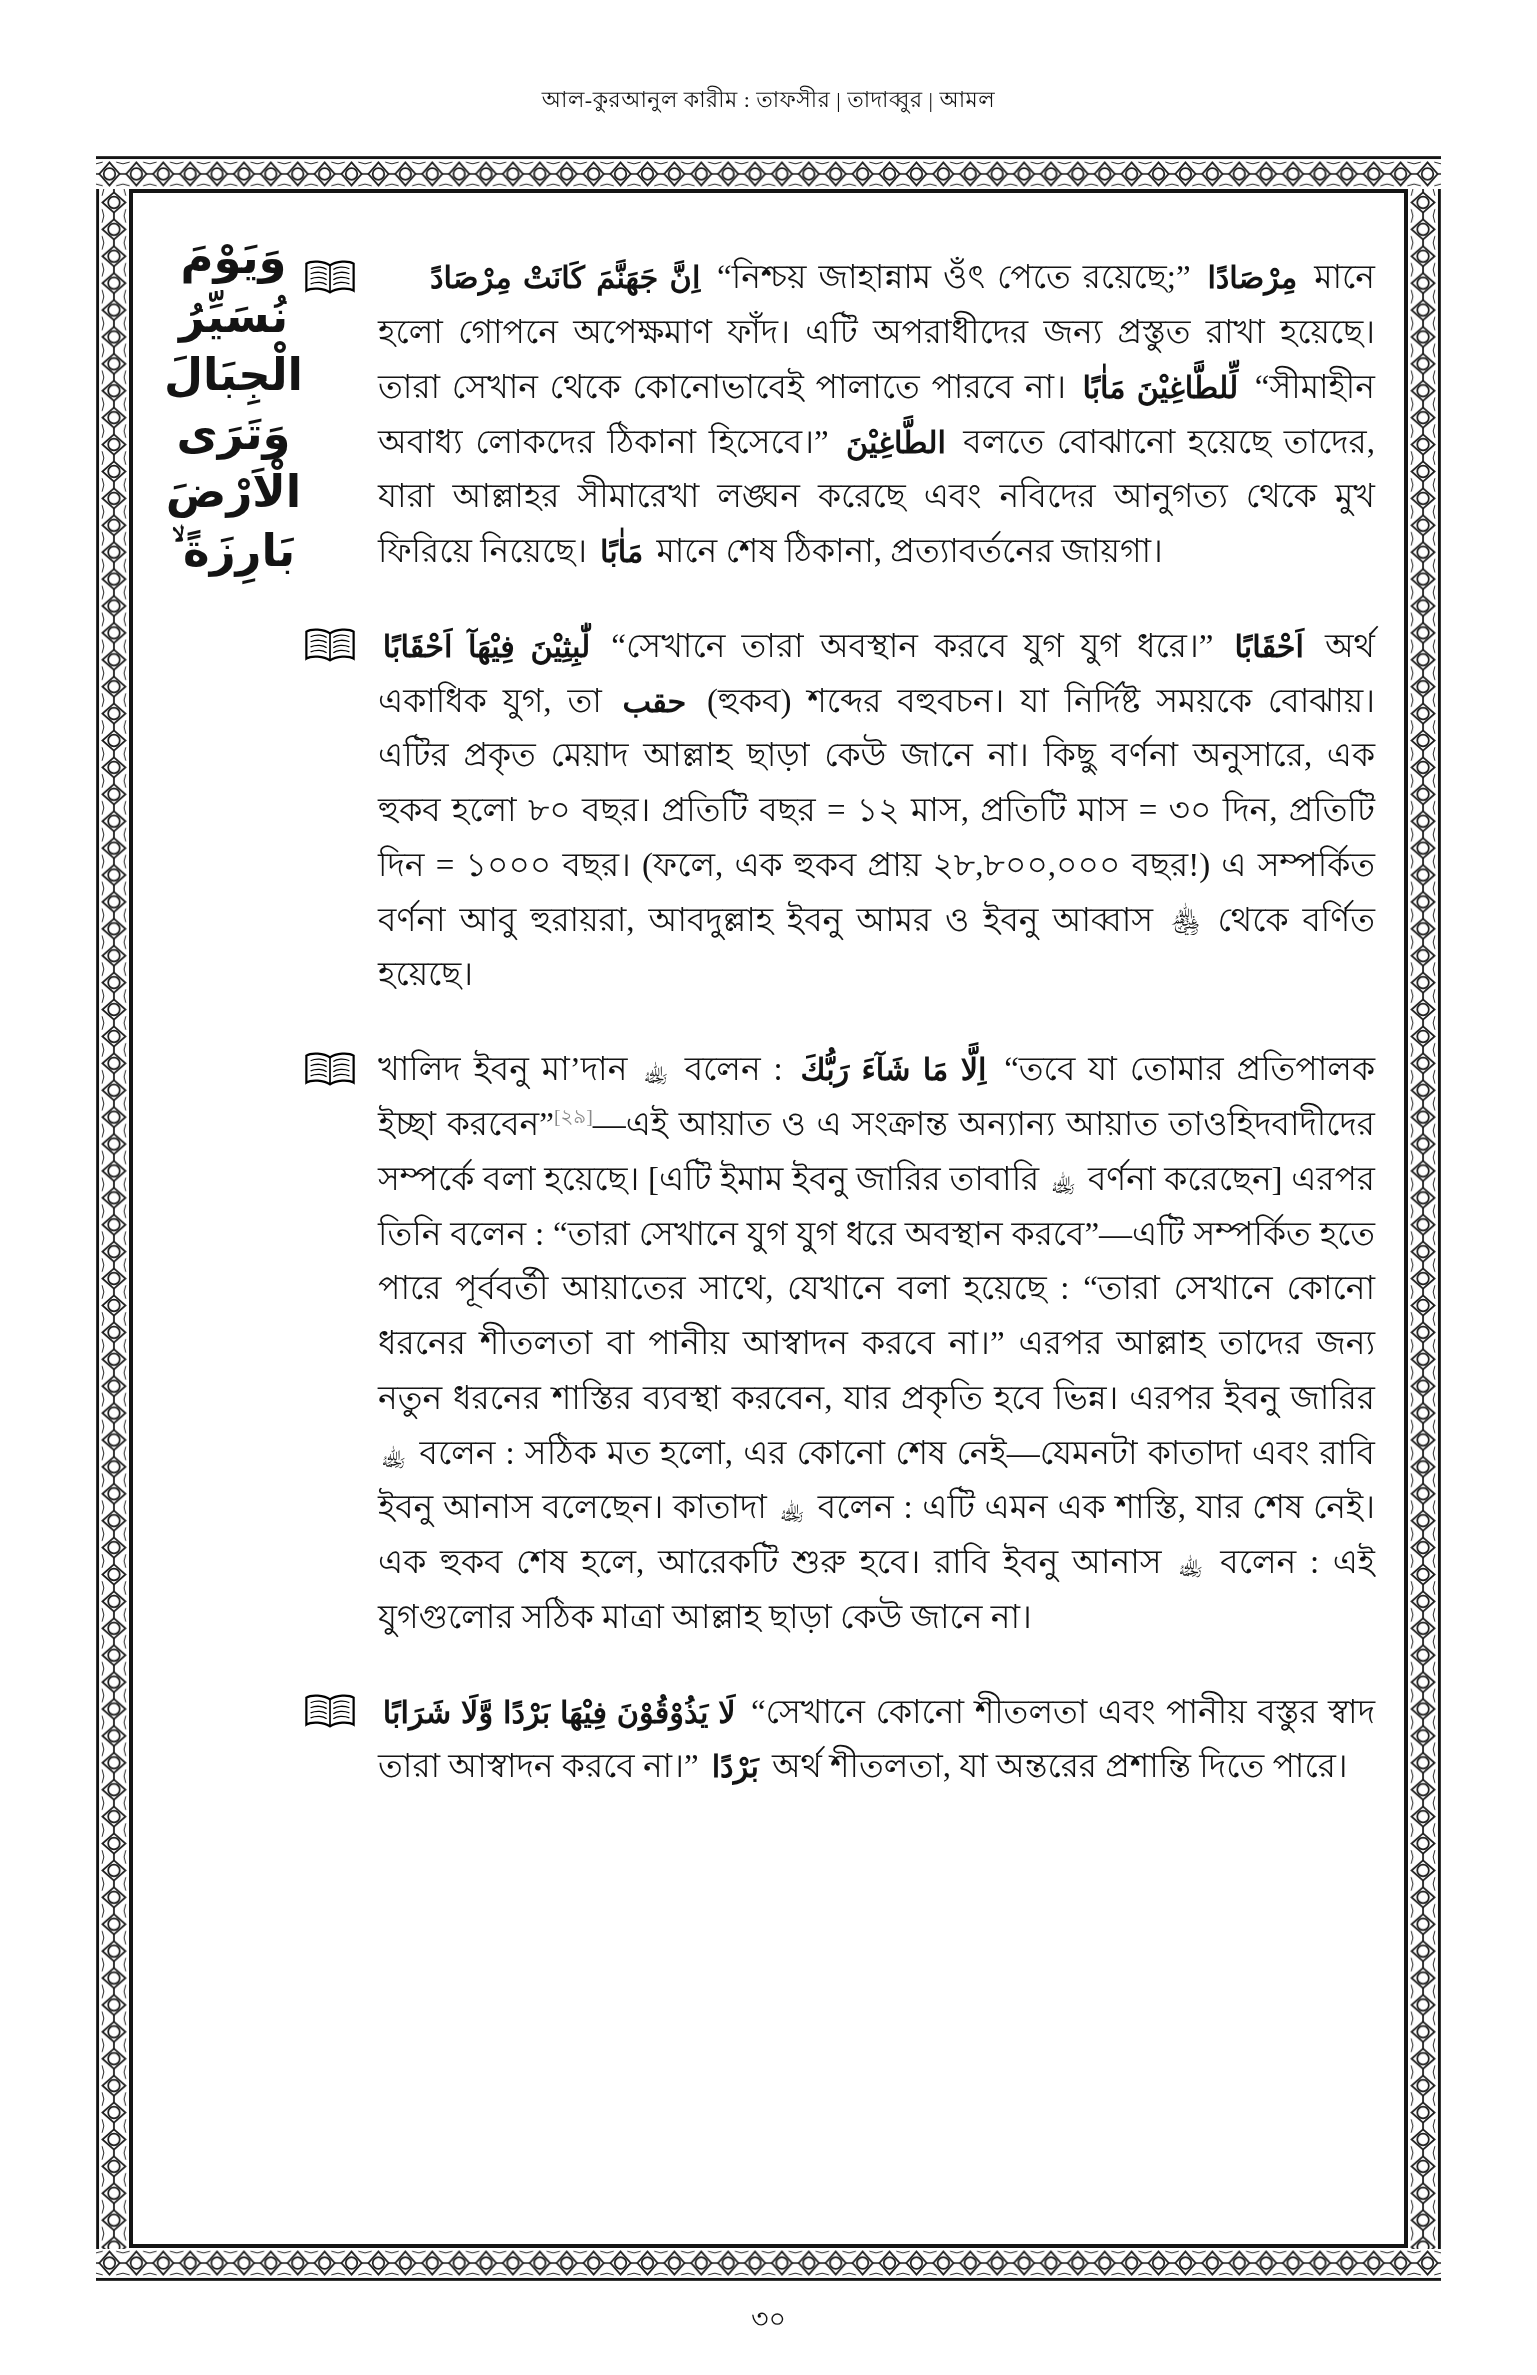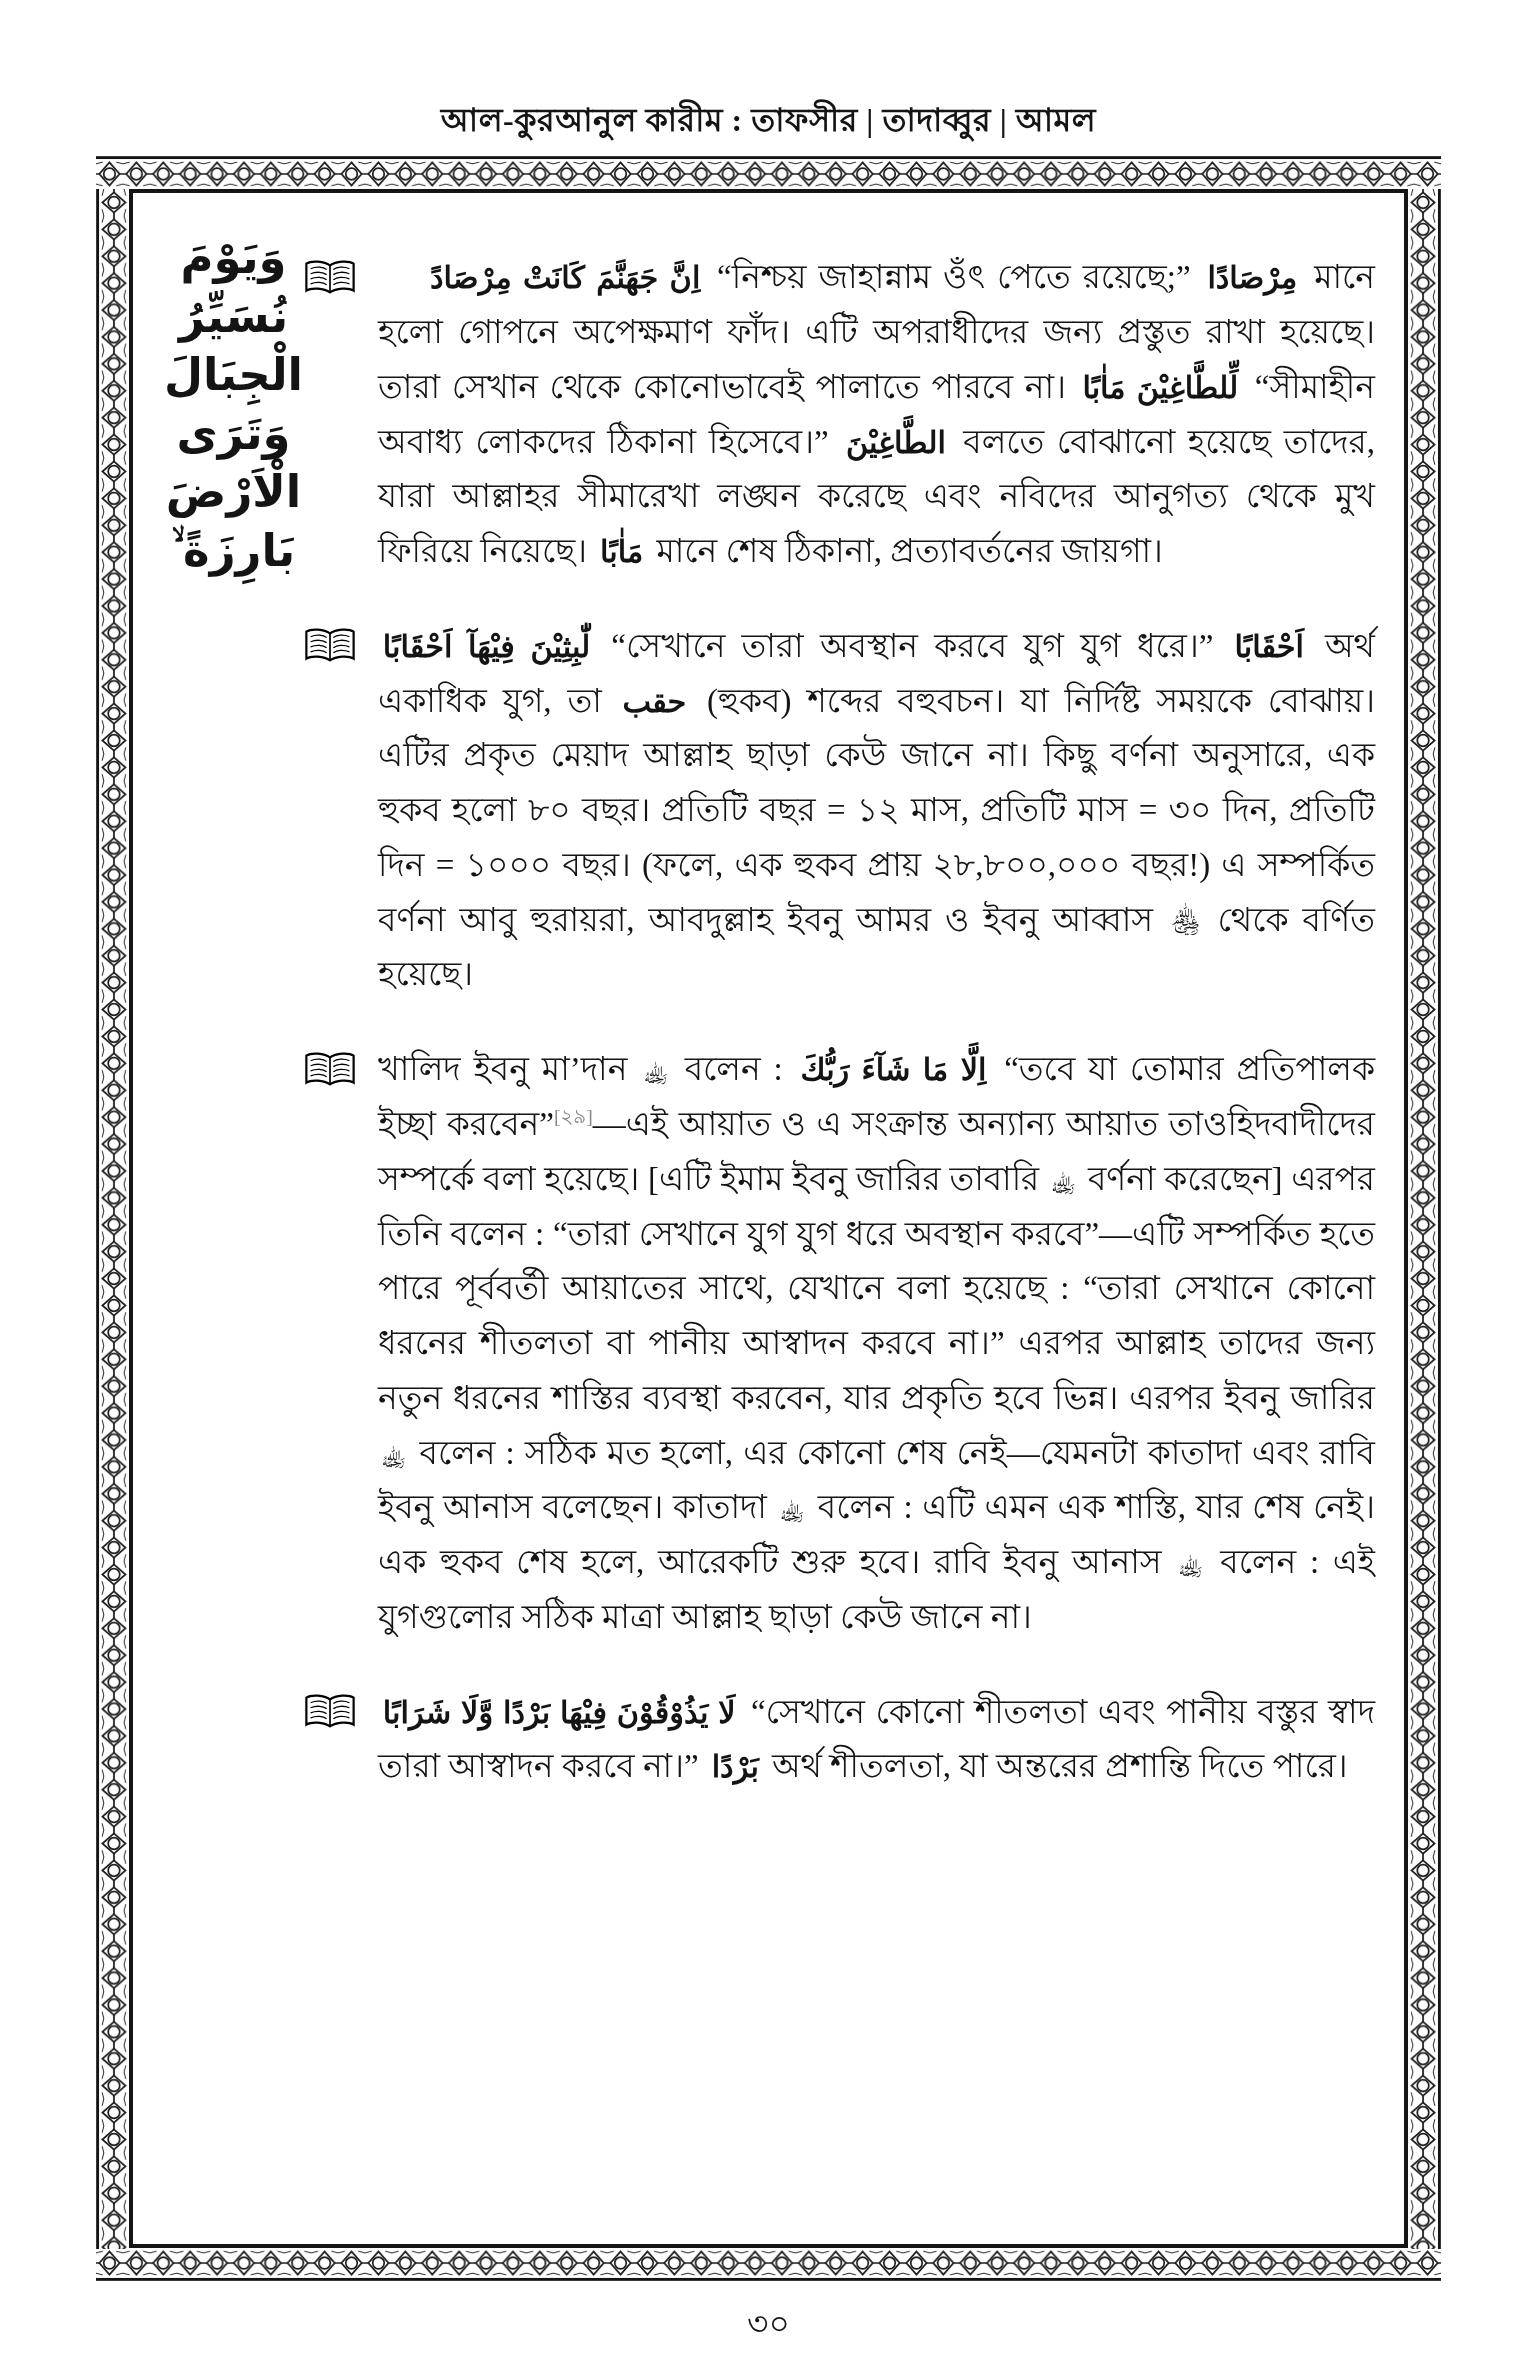--- a/index.html
+++ b/index.html
@@ -1,22 +1,22 @@
 <!DOCTYPE html>
 <html lang="bn"><head>
 <meta charset="utf-8">
 <style>
   html,body{margin:0;padding:0;}
   body{
     width:1537px;height:2376px;position:relative;background:#ffffff;
     font-family:"Liberation Serif", serif;color:#141414;overflow:hidden;
   }
   .header{
-    position:absolute;top:95px;left:0;width:100%;text-align:center;
-    font-size:32px;letter-spacing:0.5px;font-weight:bold;
+    position:absolute;top:82px;left:0;width:100%;text-align:center;
+    font-size:22px;letter-spacing:0.5px;
   }
   .frame{position:absolute;left:96px;top:156px;width:1345px;height:2125px;}
   .edge{position:absolute;display:block;}
   .edge-top{top:0;left:0;width:100%;height:33px;}
   .edge-bottom{bottom:0;left:0;width:100%;height:33px;transform:scaleY(-1);}
   .edge-left{top:33px;left:0;width:33px;height:calc(100% - 65px);}
   .edge-right{top:33px;right:0;width:33px;height:calc(100% - 65px);transform:scaleX(-1);}
   .content{
     position:absolute;inset:33px;border:4.8px solid #141414;
     padding:17.3px 29px 13.4px 31px;display:flex;flex-direction:row;
@@ -40,21 +40,21 @@
     font-family:Liberation Serif, serif;font-weight:700;font-size:0.92em;
     direction:rtl;unicode-bidi:isolate;padding:0 4.8px;white-space:nowrap;
   }
   .seg-sup{vertical-align:super;font-size:0.6em;color:#8a8a8a;line-height:0;}
   .seg-honorific{font-family:"DejaVu Sans", sans-serif;font-size:0.85em;padding:0 2.9px;}
   .footnote-block{margin-top:auto;padding-bottom:5.8px;}
   .divider{width:56%;border-top:1.9px solid #9a9a9a;margin:38px 0 27px 0;}
   .footnote{font-size:28px;line-height:1.5;margin-bottom:17.3px;}
   .fn-label{margin-right:13.4px;}
   .page-number{
-    position:absolute;top:2298px;left:0;width:100%;text-align:center;font-size:33px;
+    position:absolute;top:2298px;left:0;width:100%;text-align:center;font-size:27px;
   }
 </style>
 </head>
 <body>
 
 <div class="page">
 
   <div class="header">আল-কুরআনুল কারীম : তাফসীর | তাদাব্বুর | আমল</div>
 
   <div class="frame">

